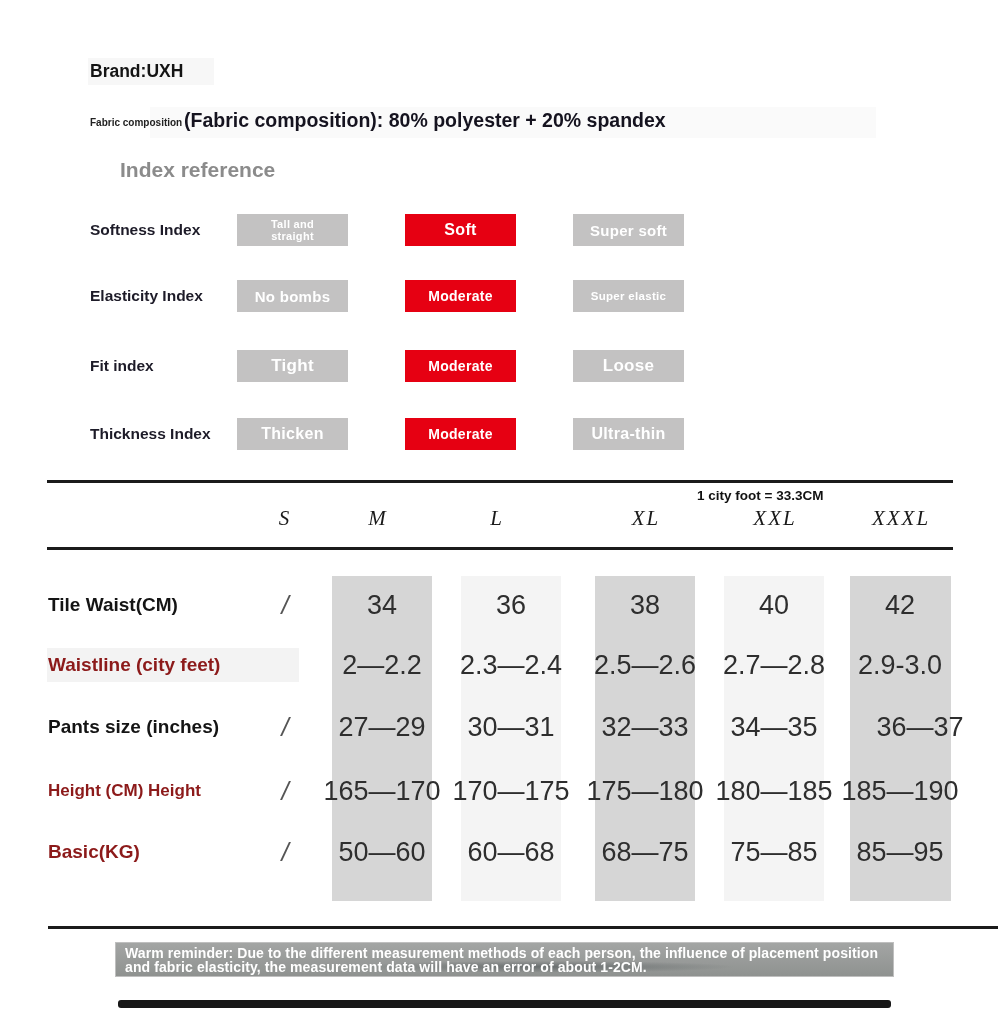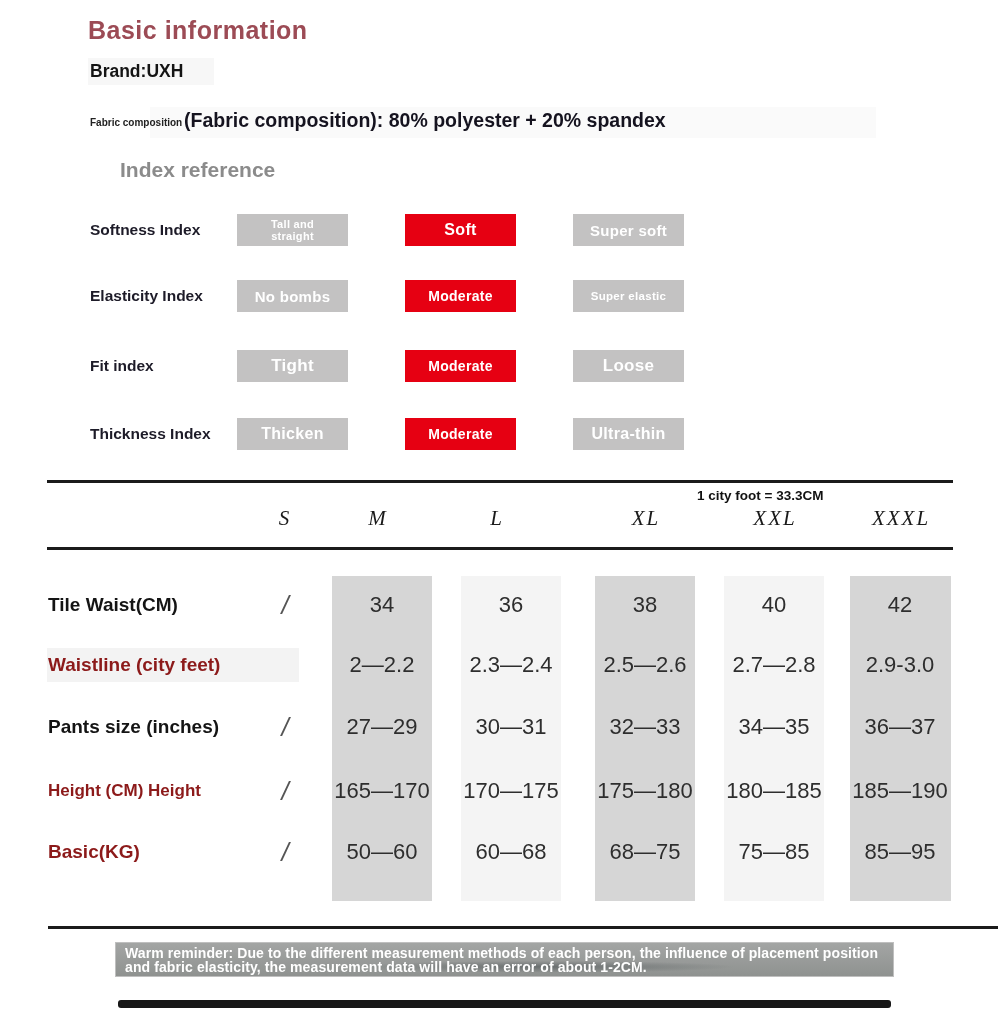--- a/index.html
+++ b/index.html
@@ -40,40 +40,39 @@
          letter-spacing:2px;color:#1a1a1a;}
   .band{position:absolute;top:576px;height:325px;}
   .band.dark{background:#d6d6d6;}
   .band.light{background:#f4f4f4;}
   .t-row{position:absolute;left:0;width:100%;height:30px;}
   .t-label{position:absolute;left:48px;top:0;line-height:30px;font-size:19px;font-weight:700;}
   .t-label.black{color:#141414;}
   .t-label.red{color:#8c1a1a;}
   .t-label.small{font-size:17px;}
   .t-cell{position:absolute;top:0;transform:translateX(-50%);line-height:30px;
-          font-size:22px;color:#2e2e2e;white-space:nowrap;}
+          font-size:27px;color:#2e2e2e;white-space:nowrap;}
   .t-cell.slash{font-size:26px;font-style:italic;font-weight:300;color:#555;}
   .label-bg{position:absolute;left:47px;top:648px;width:252px;height:34px;background:#f3f3f3;}
 
   
   .reminder{position:absolute;left:115px;top:942px;width:779px;height:35px;
             background-image:radial-gradient(ellipse 320px 10px at 55% 72%,rgba(55,62,66,.45),rgba(0,0,0,0) 60%),
                              linear-gradient(#a3a5a4,#8f9290);
             border:1px solid #bfbfbf;box-sizing:border-box;}
   .reminder-text{padding:4px 8px 0 9px;color:#fff;font-size:14px;font-weight:700;
                  line-height:13.5px;letter-spacing:.1px;}
   .bottom-bar{position:absolute;left:118px;top:1000px;width:773px;height:8px;
               background:#171717;border-radius:3px;}
 </style>
 </head>
 <body>
 
 <div class="page">
 
-  <div class="page-title">Basic information</div>
   <div class="brand-bg"></div>
   <div class="brand">Brand:UXH</div>
   <div class="fabric-strip"></div>
   <div class="fabric-small">Fabric composition</div>
   <div class="fabric-big">(Fabric composition): 80% polyester + 20% spandex</div>
   <div class="index-title">Index reference</div>
 
   <div class="index-row" style="top:214px">
     <div class="idx-label">Softness Index</div>
     <div class="opt c1">
@@ -141,21 +140,21 @@
     <div class="t-cell" style="left:900px">2.9-3.0</div>
   </div>
 
   <div class="t-row" style="top:712px">
     <div class="t-label black">Pants size (inches)</div>
     <div class="t-cell slash" style="left:285px">/</div>
     <div class="t-cell" style="left:382px">27—29</div>
     <div class="t-cell" style="left:511px">30—31</div>
     <div class="t-cell" style="left:645px">32—33</div>
     <div class="t-cell" style="left:774px">34—35</div>
-    <div class="t-cell" style="left:900px">36—37</div>
+    <div class="t-cell" style="left:920px">36—37</div>
   </div>
 
   <div class="t-row" style="top:776px">
     <div class="t-label red small">Height (CM) Height</div>
     <div class="t-cell slash" style="left:285px">/</div>
     <div class="t-cell" style="left:382px">165—170</div>
     <div class="t-cell" style="left:511px">170—175</div>
     <div class="t-cell" style="left:645px">175—180</div>
     <div class="t-cell" style="left:774px">180—185</div>
     <div class="t-cell" style="left:900px">185—190</div>

